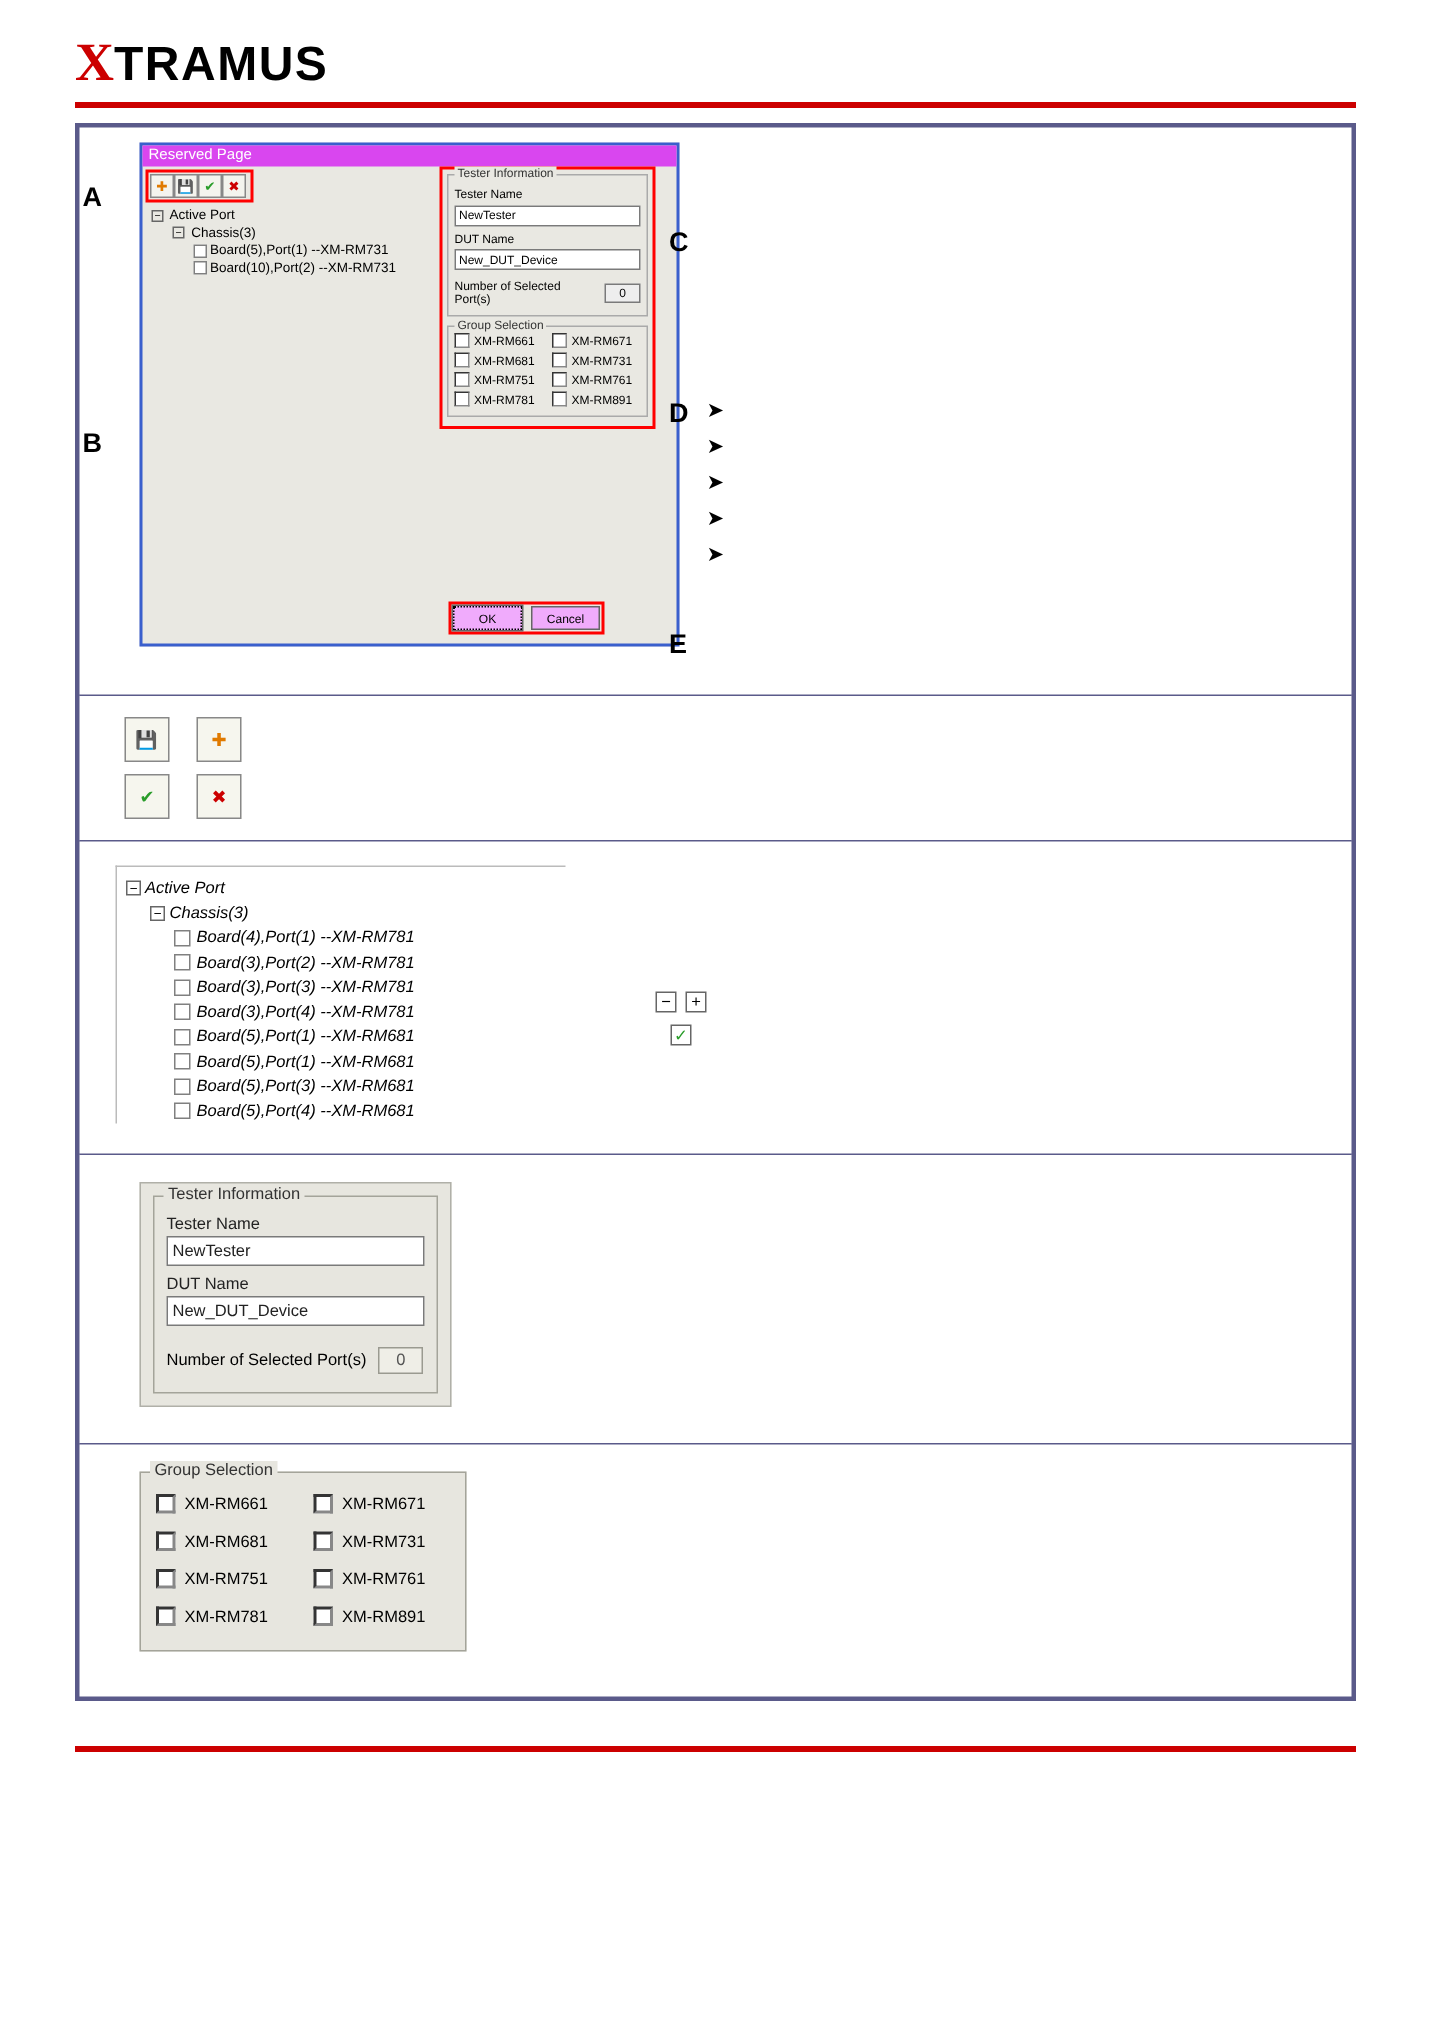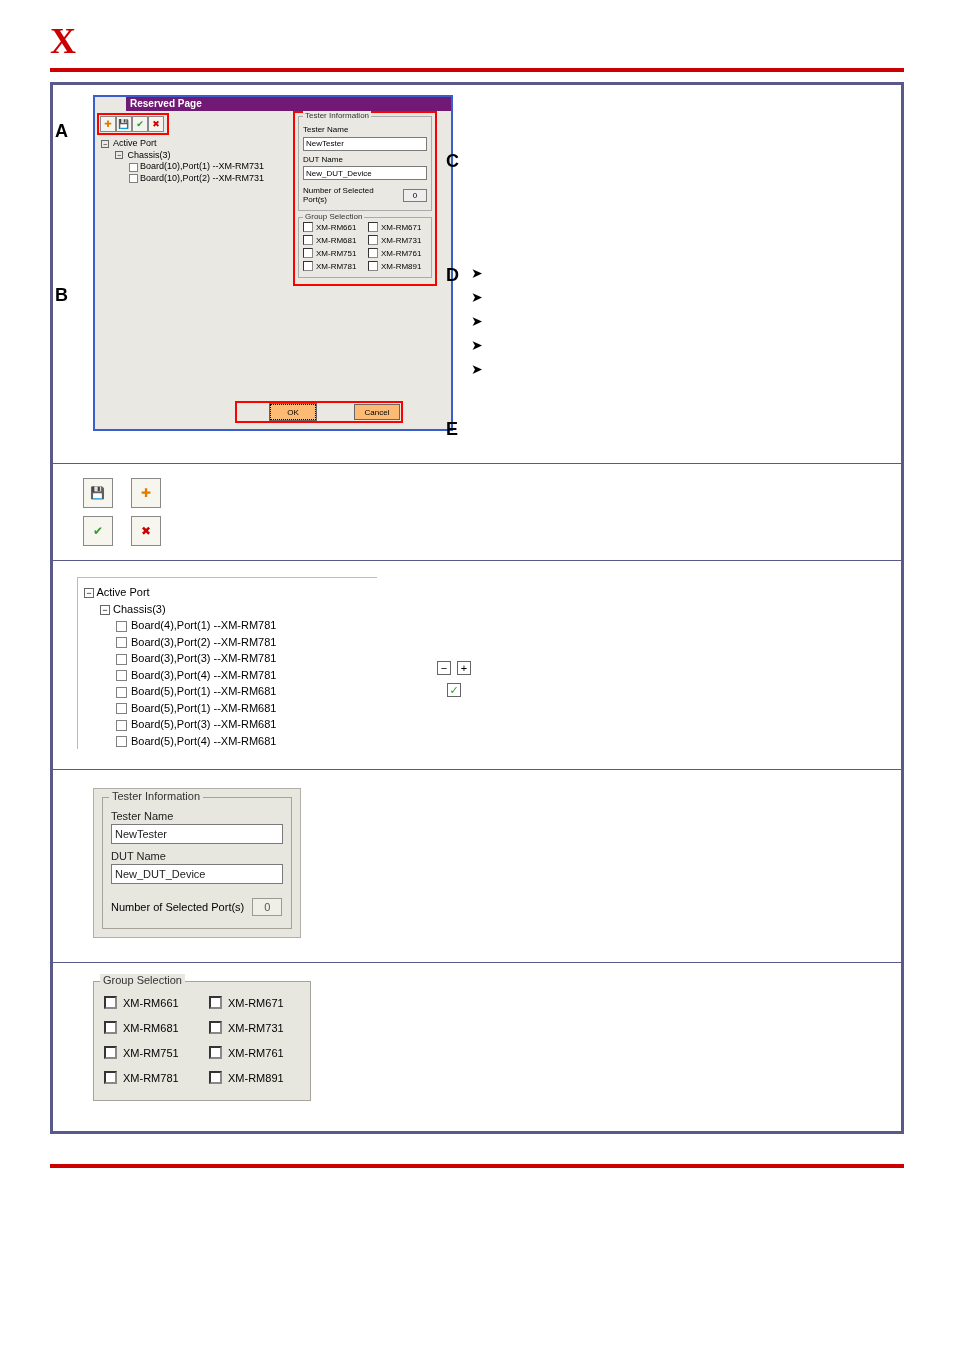--- a/index.html
+++ b/index.html
@@ -24,28 +24,27 @@
   .letter { position: absolute; font-weight: bold; font-size: 18px; }
 
   .dlg {
     width: 360px;
     border: 2px solid #3a5fcd;
     background: #e9e8e2;
     position: relative;
     margin-left: 20px;
   }
   .dlg-title {
-    background: #701a75;
+    background: #d946ef;
     color: #fff;
     padding: 1px 4px;
     font-size: 10px;
-    font-weight: bold;
+    font-weight: normal;
     height: 14px;
     line-height: 12px;
-    margin-left: 31px;
   }
   .dlg-body { display: flex; }
   .left-panel { width: 198px; padding: 2px 0 6px 0; }
   .toolbar { border:2px solid red; display:flex; padding:1px; gap:0; width:72px; margin-left:2px;}
   .tb-btn { width:16px; height:16px; border:1px solid #888; background:#f4f4ee; display:flex; align-items:center; justify-content:center; font-size:9px;}
   .tree { font-size:9px; padding: 3px 0 0 6px; line-height:1.3; color:#000; }
   .tree .box { display:inline-block; width:8px; height:8px; border:1px solid #666; text-align:center; font-size:7px; line-height:7px; vertical-align:middle; margin-right:2px;}
   .tree ul { list-style:none; padding-left:14px; }
   .tree-chk { display:inline-block; width:9px; height:9px; border:1px solid #808080; background:#fff; vertical-align:middle; margin-right:2px;}
 
@@ -55,32 +54,32 @@
   .gs-label { font-size:8px; margin:4px 0 1px 0;}
   .gs-input { width:100%; height:14px; border:1px solid #7a7a7a; background:#fff; padding:0 2px; font-size:8px; }
   .gs-row { display:flex; align-items:center; gap:4px; font-size:8px;}
   .small-ro { width:24px; height:13px; border:1px solid #7a7a7a; background:#eee; text-align:center; font-size:8px;}
 
   .grp-sel-small { display:grid; grid-template-columns: 1fr 1fr; gap:3px 6px; font-size:8px;}
   .chk-s { display:inline-flex; align-items:center; gap:3px;}
   .chk-box-s { width:10px; height:10px; border:1px inset #888; background:#fff;}
 
   .dlg-buttons { position:absolute; bottom:6px; right:48px; display:flex; gap:6px; border:2px solid red; padding:1px;}
-  .dlg-btn { width:46px; height:16px; border:1px solid #666; background:#fdba74; font-size:8px; display:flex; align-items:center; justify-content:center;margin-left:32px;}
+  .dlg-btn { width:46px; height:16px; border:1px solid #666; background:#f0abfc; font-size:8px; display:flex; align-items:center; justify-content:center;}
   .dlg-btn.ok { border:1px dotted #000; outline:1px solid #666;}
 
   .arrows { position:absolute; left:418px; top:180px; display:flex; flex-direction:column; gap:8px; font-size:14px; color:#000;}
 
   
   .icons-row { padding: 14px 30px; display:flex; gap:18px; }
   .big-icon { width:30px; height:30px; border:1px solid #888; background:#f6f6ee; display:flex; align-items:center; justify-content:center;}
 
   
   .sectC { padding: 16px 24px 20px 24px; display:flex; gap:60px; align-items:flex-start;}
-  .tree-large { border:1px solid #bbb; border-right:none; border-bottom:none; padding:6px 0 0 6px; width:300px; font-size:11px; line-height:1.5; color:#000;}
+  .tree-large { border:1px solid #bbb; border-right:none; border-bottom:none; padding:6px 0 0 6px; width:300px; font-size:11px; line-height:1.5; color:#000;font-style:italic;}
   .tree-large .box2 { display:inline-block; width:10px; height:10px; border:1px solid #666; text-align:center; font-size:9px; line-height:9px; vertical-align:middle;}
   .tree-large ul { list-style:none; padding-left:16px;}
   .tree-large .chk2 { display:inline-block; width:11px; height:11px; border:1px solid #808080; background:#fff; vertical-align:middle; margin-right:4px;}
   .ec-icons { display:flex; flex-direction:column; align-items:center; gap:8px; margin-top:84px; font-size:13px;}
   .ec-row { display:flex; gap:6px;}
   .sq { width:14px; height:14px; border:1px solid #666; display:flex; align-items:center; justify-content:center; font-size:11px; background:#fff;}
   .sq-chk { width:14px; height:14px; border:1px solid #666; display:flex; align-items:center; justify-content:center; font-size:11px; background:#fff; color:#2a9d2a;}
 
   
   .sectD { padding: 18px 40px 24px 40px; }
@@ -100,20 +99,21 @@
   .chk-box-l { width:13px; height:13px; border:2px inset #888; background:#fff;}
 
   .footer-rule { height:4px; background:#cc0000; margin-top:30px;}
 </style>
 </head>
 <body>
 
 <div class="page">
   <div class="logo-row">
     <span class="logo-x">X</span>
+    <span class="logo-rest">TRAMUS</span>
   </div>
   <div class="red-rule"></div>
 
   <table class="outer-table">
 
     <tbody>
         <tr>
           <td class="shot-cell" style="height:380px;">
       <span class="letter" style="left:2px; top:36px;">A</span>
       <span class="letter" style="left:2px; top:200px;">B</span>
@@ -126,21 +126,21 @@
               <div class="tb-btn" style="color:#e07a00;">✚</div>
               <div class="tb-btn" style="color:#d08a3a;">💾</div>
               <div class="tb-btn" style="color:#2a9d2a;">✔</div>
               <div class="tb-btn" style="color:#cc0000;">✖</div>
             </div>
             <div class="tree">
               <div><span class="box">−</span> <span>Active Port</span></div>
               <ul>
                 <li><span class="box">−</span> <span>Chassis(3)</span>
                   <ul>
-                    <li><span class="tree-chk"></span><span>Board(10),Port(1) --XM-RM731</span></li>
+                    <li><span class="tree-chk"></span><span>Board(5),Port(1) --XM-RM731</span></li>
                     <li><span class="tree-chk"></span><span>Board(10),Port(2) --XM-RM731</span></li>
                   </ul>
                 </li>
               </ul>
             </div>
           </div>
           <div class="right-panel">
             <div class="group-small">
               <span class="gs-title">Tester Information</span>
               <div class="gs-label">Tester Name</div>

